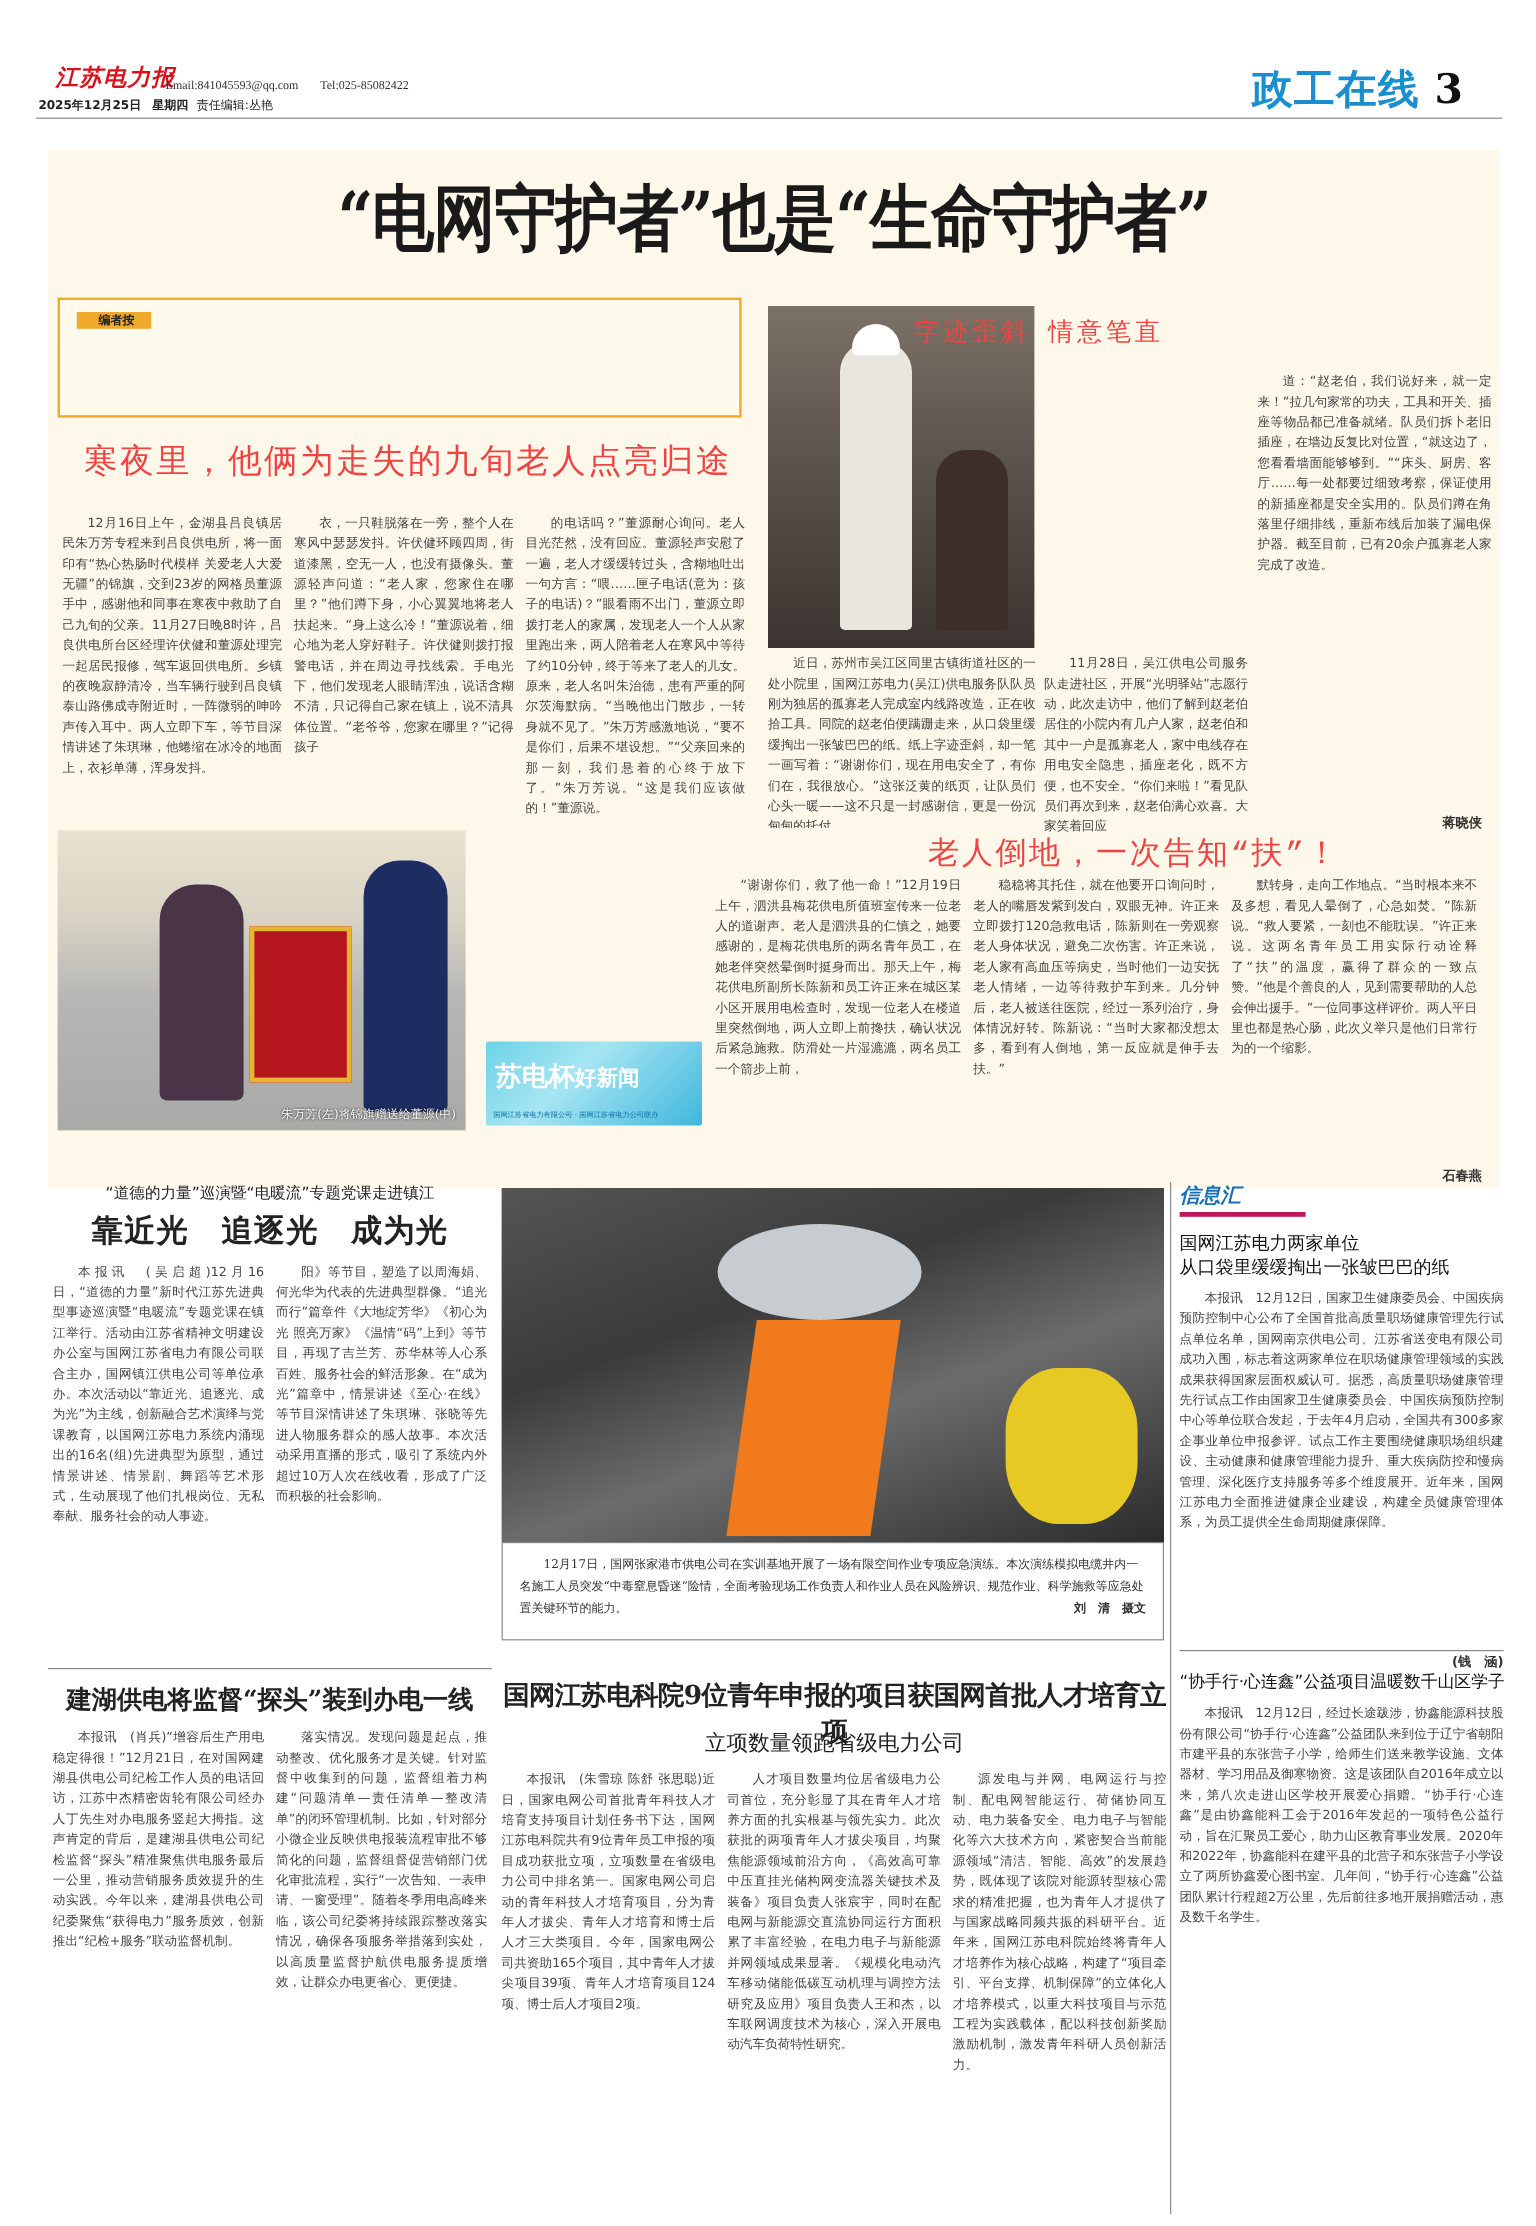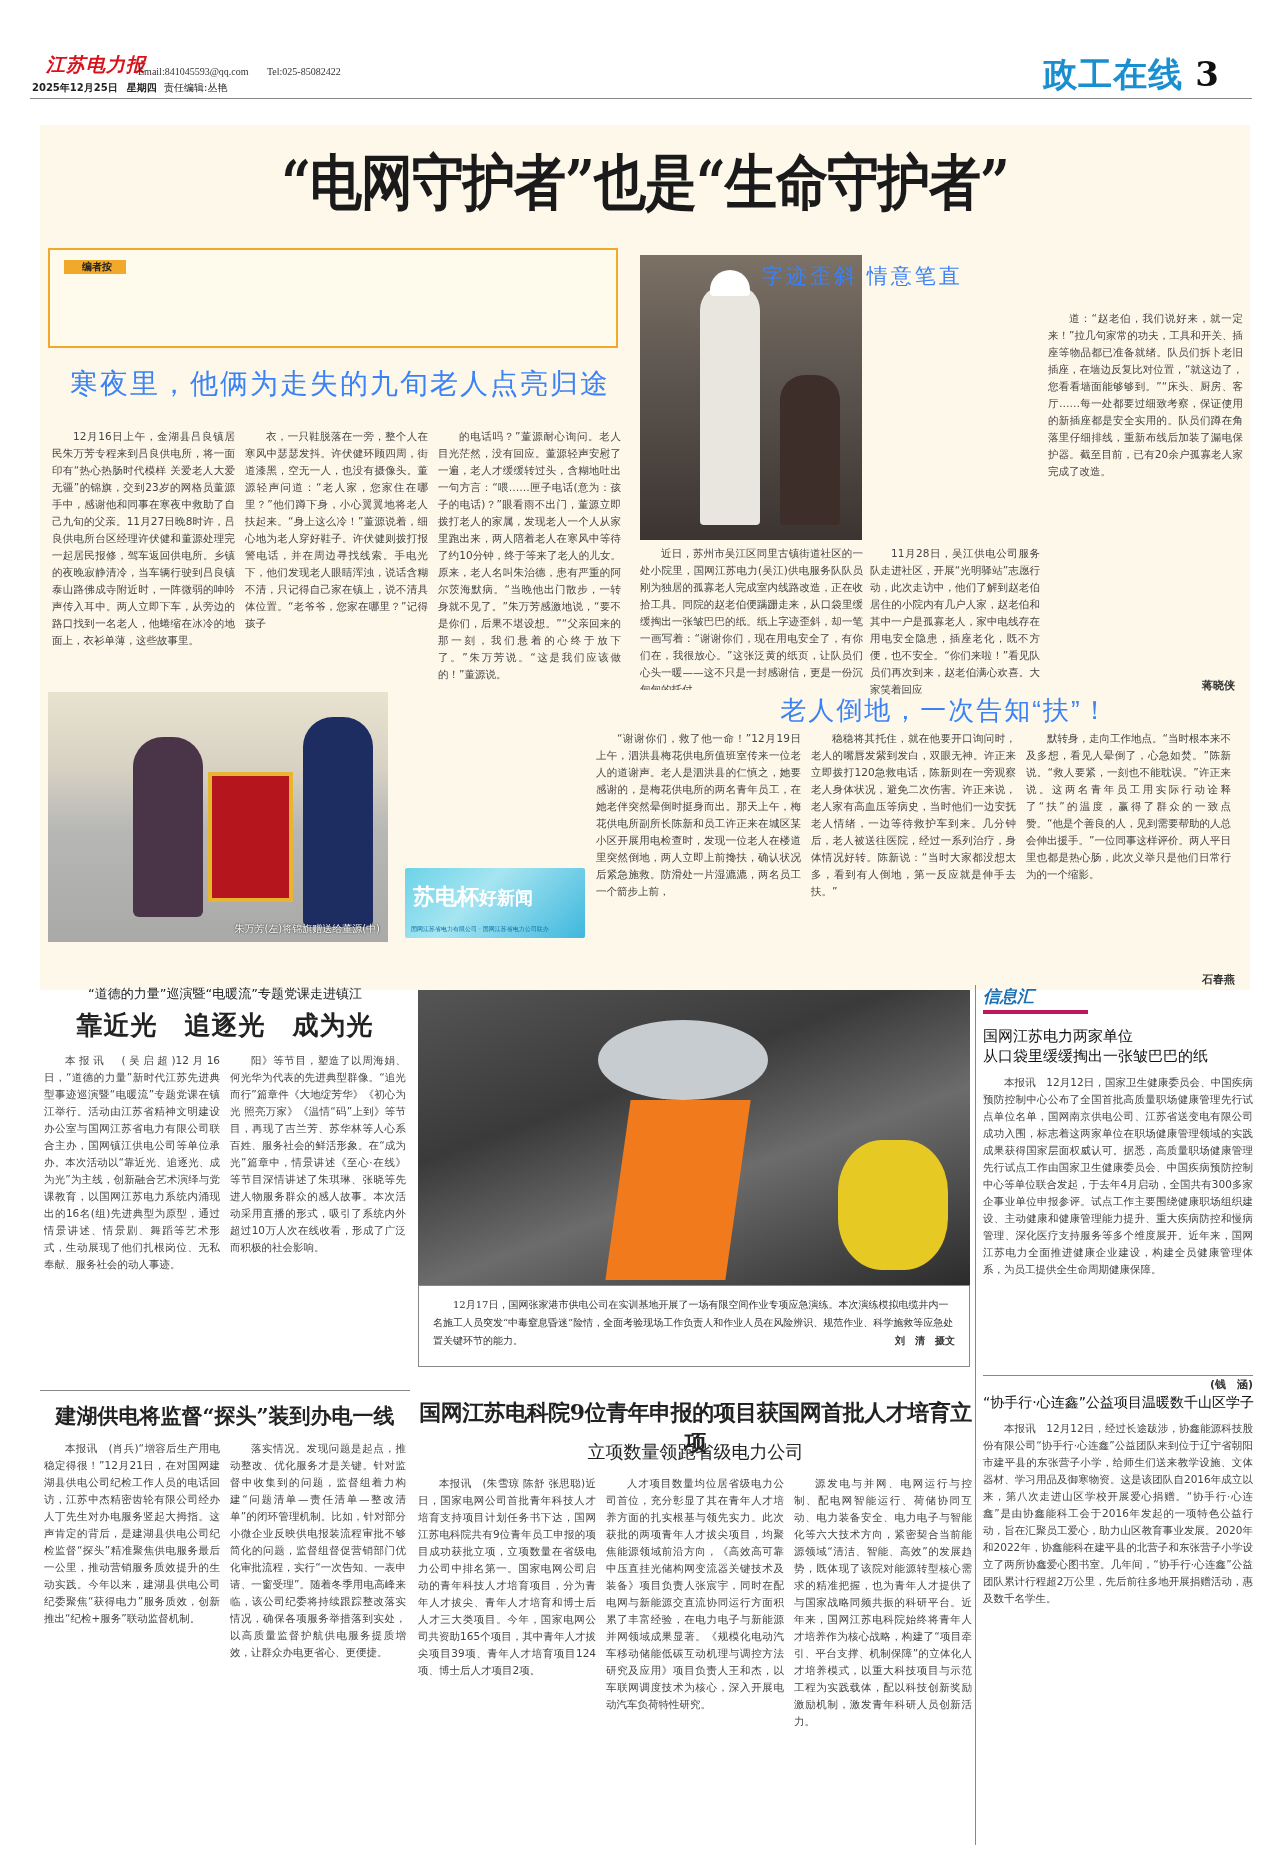--- a/index.html
+++ b/index.html
@@ -14,21 +14,21 @@
   .section-title .pg { color: #111; margin-left: 12px; }
   .hr { position: absolute; height: 1px; background: #888; }
 
   .feature { left: 40px; top: 125px; width: 1210px; height: 865px; background: #fdf8e9; }
   .headline-main { left: 40px; top: 148px; width: 1210px; text-align: center; font-family: "DejaVu Serif", serif; font-size: 52px; font-weight: bold; color: #1a1a1a; letter-spacing: -1px; transform: scaleY(1.15); }
 
   .editor-box { left: 48px; top: 248px; width: 570px; height: 100px; border: 2px solid #f0a92b; background: #fffbec; padding: 5px 14px; }
   .editor-tag { display: inline-block; background: #f0a92b; color: #222; font-size: 10px; font-weight: bold; padding: 0 14px 0 18px; margin-bottom: 4px; }
   .editor-text { font-family: "DejaVu Serif", serif; font-size: 10px; line-height: 17px; text-indent: 2em; color: #333; }
 
-  .sub-headline { font-family: Liberation Sans, sans-serif; color: #3b82f6; }
+  .sub-headline { font-family: Liberation Mono, monospace; color: #ef4444; }
   .article-cols { display: flex; gap: 10px; }
   .col { font-size: 10.5px; line-height: 17px; color: #444; text-indent: 2em; text-align: justify; overflow: hidden; }
   .byline { font-size: 11px; font-weight: bold; color: #333; text-align: right; margin-top: 28px; }
 
   .photo { background: #888; overflow: hidden; }
   .photo-caption { position: absolute; bottom: 6px; right: 8px; color: #fff; font-size: 10px; text-shadow: 0 0 2px #000; }
 
   .banner-ad { left: 405px; top: 868px; width: 180px; height: 70px; background: linear-gradient(135deg, #6cd3e8, #a6e5f1 40%, #3fb7dd); border-radius: 2px; }
   .banner-ad .big { position: absolute; left: 8px; top: 14px; font-size: 22px; font-weight: bold; color: #fff; font-family: "DejaVu Serif", serif; }
   .banner-ad .sub { position: absolute; left: 6px; bottom: 4px; font-size: 6px; color: #0b6fa5; }
@@ -60,21 +60,21 @@
 
 <div class="abs feature"></div>
 <div class="abs headline-main">“电网守护者”也是“生命守护者”</div>
 
 <div class="abs editor-box">
   <div class="editor-tag">编者按</div>
 </div>
 
 <div class="abs sub-headline" style="left:70px; top:365px; font-size:28px; letter-spacing:2px;">寒夜里，他俩为走失的九旬老人点亮归途</div>
 <div class="abs article-cols" style="left:52px; top:428px; width:570px; height:258px;">
-  <div class="col" style="width:183px;">12月16日上午，金湖县吕良镇居民朱万芳专程来到吕良供电所，将一面印有“热心热肠时代模样 关爱老人大爱无疆”的锦旗，交到23岁的网格员董源手中，感谢他和同事在寒夜中救助了自己九旬的父亲。11月27日晚8时许，吕良供电所台区经理许伏健和董源处理完一起居民报修，驾车返回供电所。乡镇的夜晚寂静清冷，当车辆行驶到吕良镇泰山路佛成寺附近时，一阵微弱的呻吟声传入耳中。两人立即下车，从旁边的路口找到一名老人，他蜷缩在冰冷的地面上，衣衫单薄，这些故事里。</div>
+  <div class="col" style="width:183px;">12月16日上午，金湖县吕良镇居民朱万芳专程来到吕良供电所，将一面印有“热心热肠时代模样 关爱老人大爱无疆”的锦旗，交到23岁的网格员董源手中，感谢他和同事在寒夜中救助了自己九旬的父亲。11月27日晚8时许，吕良供电所台区经理许伏健和董源处理完一起居民报修，驾车返回供电所。乡镇的夜晚寂静清冷，当车辆行驶到吕良镇泰山路佛成寺附近时，一阵微弱的呻吟声传入耳中。两人立即下车，等节目深情讲述了朱琪琳，他蜷缩在冰冷的地面上，衣衫单薄，浑身发抖。</div>
   <div class="col" style="width:183px;">衣，一只鞋脱落在一旁，整个人在寒风中瑟瑟发抖。许伏健环顾四周，街道漆黑，空无一人，也没有摄像头。董源轻声问道：“老人家，您家住在哪里？”他们蹲下身，小心翼翼地将老人扶起来。“身上这么冷！”董源说着，细心地为老人穿好鞋子。许伏健则拨打报警电话，并在周边寻找线索。手电光下，他们发现老人眼睛浑浊，说话含糊不清，只记得自己家在镇上，说不清具体位置。“老爷爷，您家在哪里？”记得孩子</div>
   <div class="col" style="width:183px;">的电话吗？”董源耐心询问。老人目光茫然，没有回应。董源轻声安慰了一遍，老人才缓缓转过头，含糊地吐出一句方言：“喂……匣子电话(意为：孩子的电话)？”眼看雨不出门，董源立即拨打老人的家属，发现老人一个人从家里跑出来，两人陪着老人在寒风中等待了约10分钟，终于等来了老人的儿女。原来，老人名叫朱治德，患有严重的阿尔茨海默病。“当晚他出门散步，一转身就不见了。”朱万芳感激地说，“要不是你们，后果不堪设想。”“父亲回来的那一刻，我们悬着的心终于放下了。”朱万芳说。“这是我们应该做的！”董源说。</div>
 </div>
 <div class="abs photo" style="left:48px; top:692px; width:340px; height:250px; background:linear-gradient(180deg,#e9e2cf 0%,#d8d2c4 30%,#b7b7b5 55%,#a9a9a7 100%);">
   <div style="position:absolute; left:85px; top:45px; width:70px; height:180px; background:#4a3448; border-radius:30px 30px 6px 6px;"></div>
   <div style="position:absolute; left:160px; top:80px; width:85px; height:130px; background:#b5151c; border:4px solid #e8b530;"></div>
   <div style="position:absolute; left:255px; top:25px; width:70px; height:210px; background:#1d2d62; border-radius:30px 30px 6px 6px;"></div>
   <div class="photo-caption">朱万芳(左)将锦旗赠送给董源(中)</div>
 </div>
 <div class="abs byline" style="left:400px; top:846px; width:180px; text-align:center;">李世妍　梁德斌</div>

